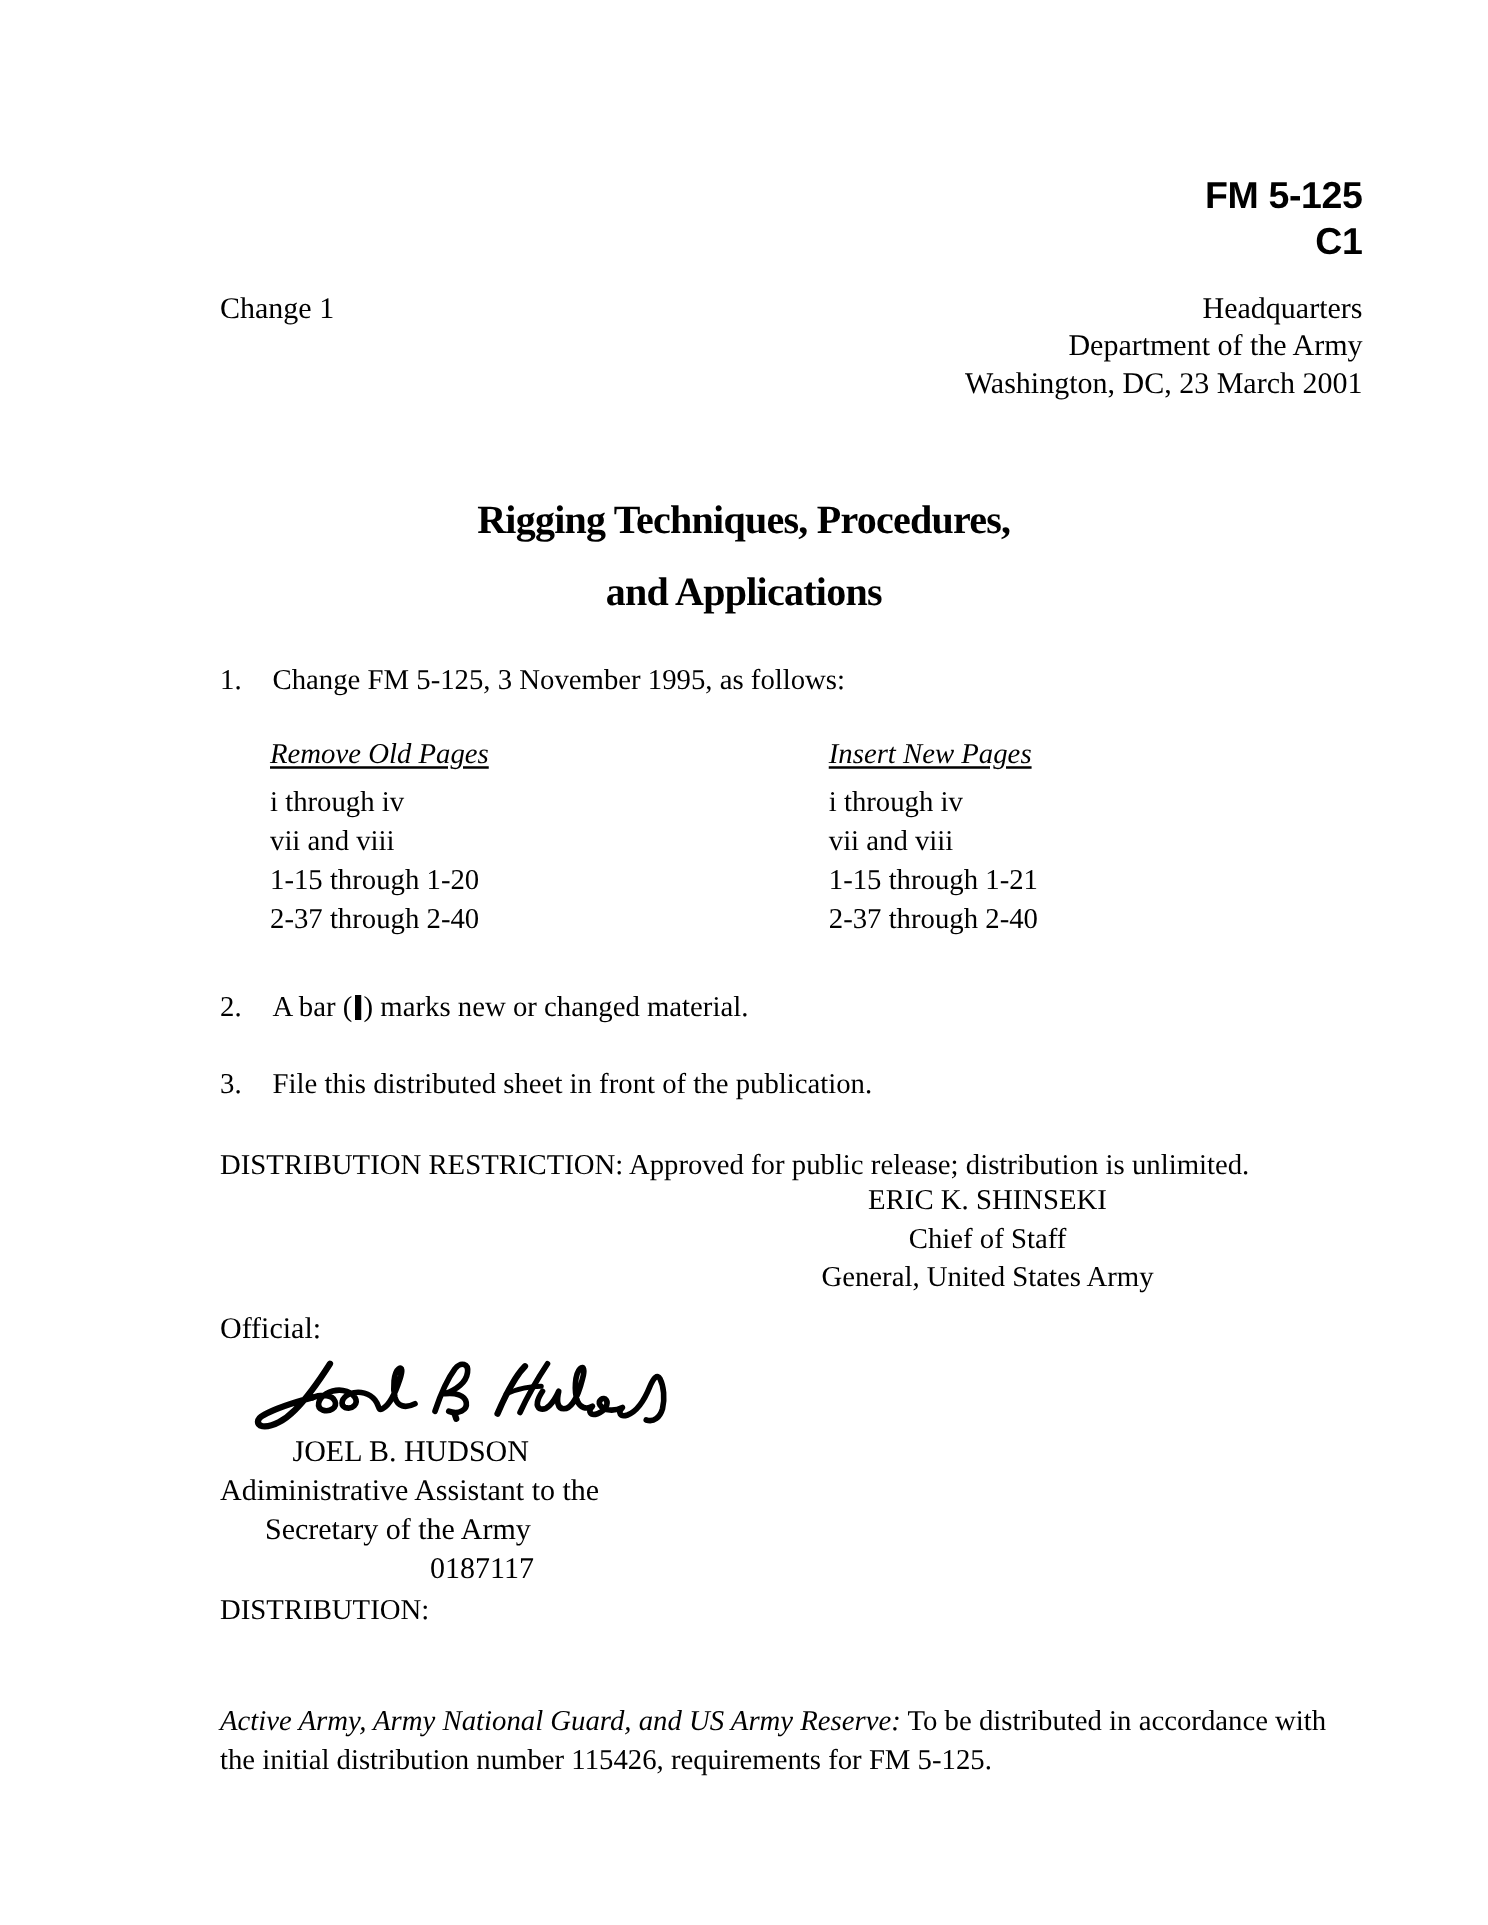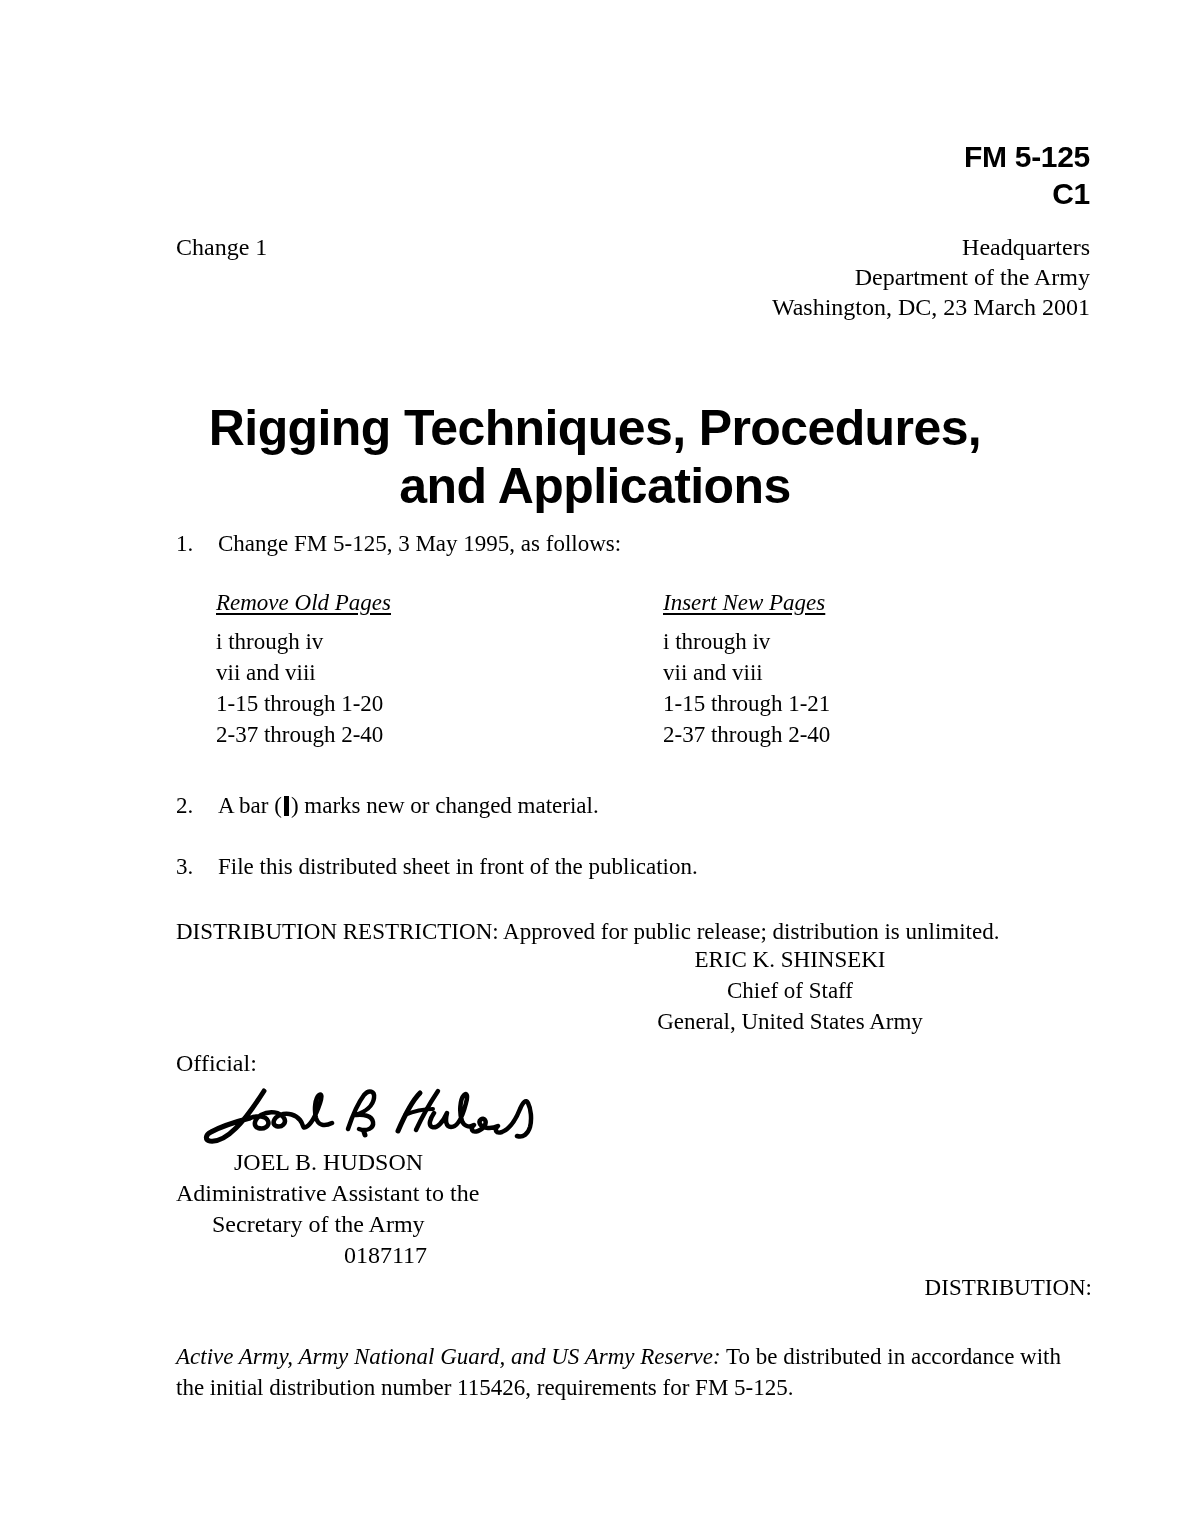--- a/index.html
+++ b/index.html
@@ -63,23 +63,23 @@
   }
   .hq-block span { display: block; white-space: nowrap; }
 
   
   .doc-title {
     position: absolute;
     left: 0;
     right: 0;
     top: 365px;
     text-align: center;
-    font-family: Liberation Sans, sans-serif;
+    font-family: Liberation Serif, serif;
     font-weight: bold;
-    font-size: 50px;
+    font-size: 32px;
     line-height: 58px;
     letter-spacing: -0.6px;
   }
   .doc-title span { display: block; }
 
   
   .body-area {
     position: absolute;
     left: 176px;
     top: 528px;
@@ -179,21 +179,21 @@
 
   
   .distribution {
     position: absolute;
     left: 176px;
     top: 1272px;
     width: 916px;
     font-size: 23px;
     line-height: 31px;
   }
-  .dist-label { margin-bottom: 38px; text-align: right; }
+  .dist-label { margin-bottom: 58px; }
   .dist-emphasis { font-style: italic; }
 </style>
 </head>
 <body>
 
 <div class="page">
 
   <div class="pub-id">
     <span>FM 5-125</span>
     <span class="line2">C1</span>
@@ -210,21 +210,21 @@
 
   <h1 class="doc-title">
     <span>Rigging Techniques, Procedures,</span>
     <span>and Applications</span>
   </h1>
 
   <div class="body-area">
 
     <div class="numbered-item item-gap-1">
       <span class="num">1.</span>
-      <span>Change FM 5-125, 3 May 1995, as follows:</span>
+      <span>Change FM 5-125, 3 November 1995, as follows:</span>
     </div>
 
     <div class="page-columns">
       <div class="col-remove">
         <div class="col-head">Remove Old Pages</div>
         <div class="col-list">
           <div>i through iv</div>
           <div>vii and viii</div>
           <div>1-15 through 1-20</div>
           <div>2-37 through 2-40</div>

